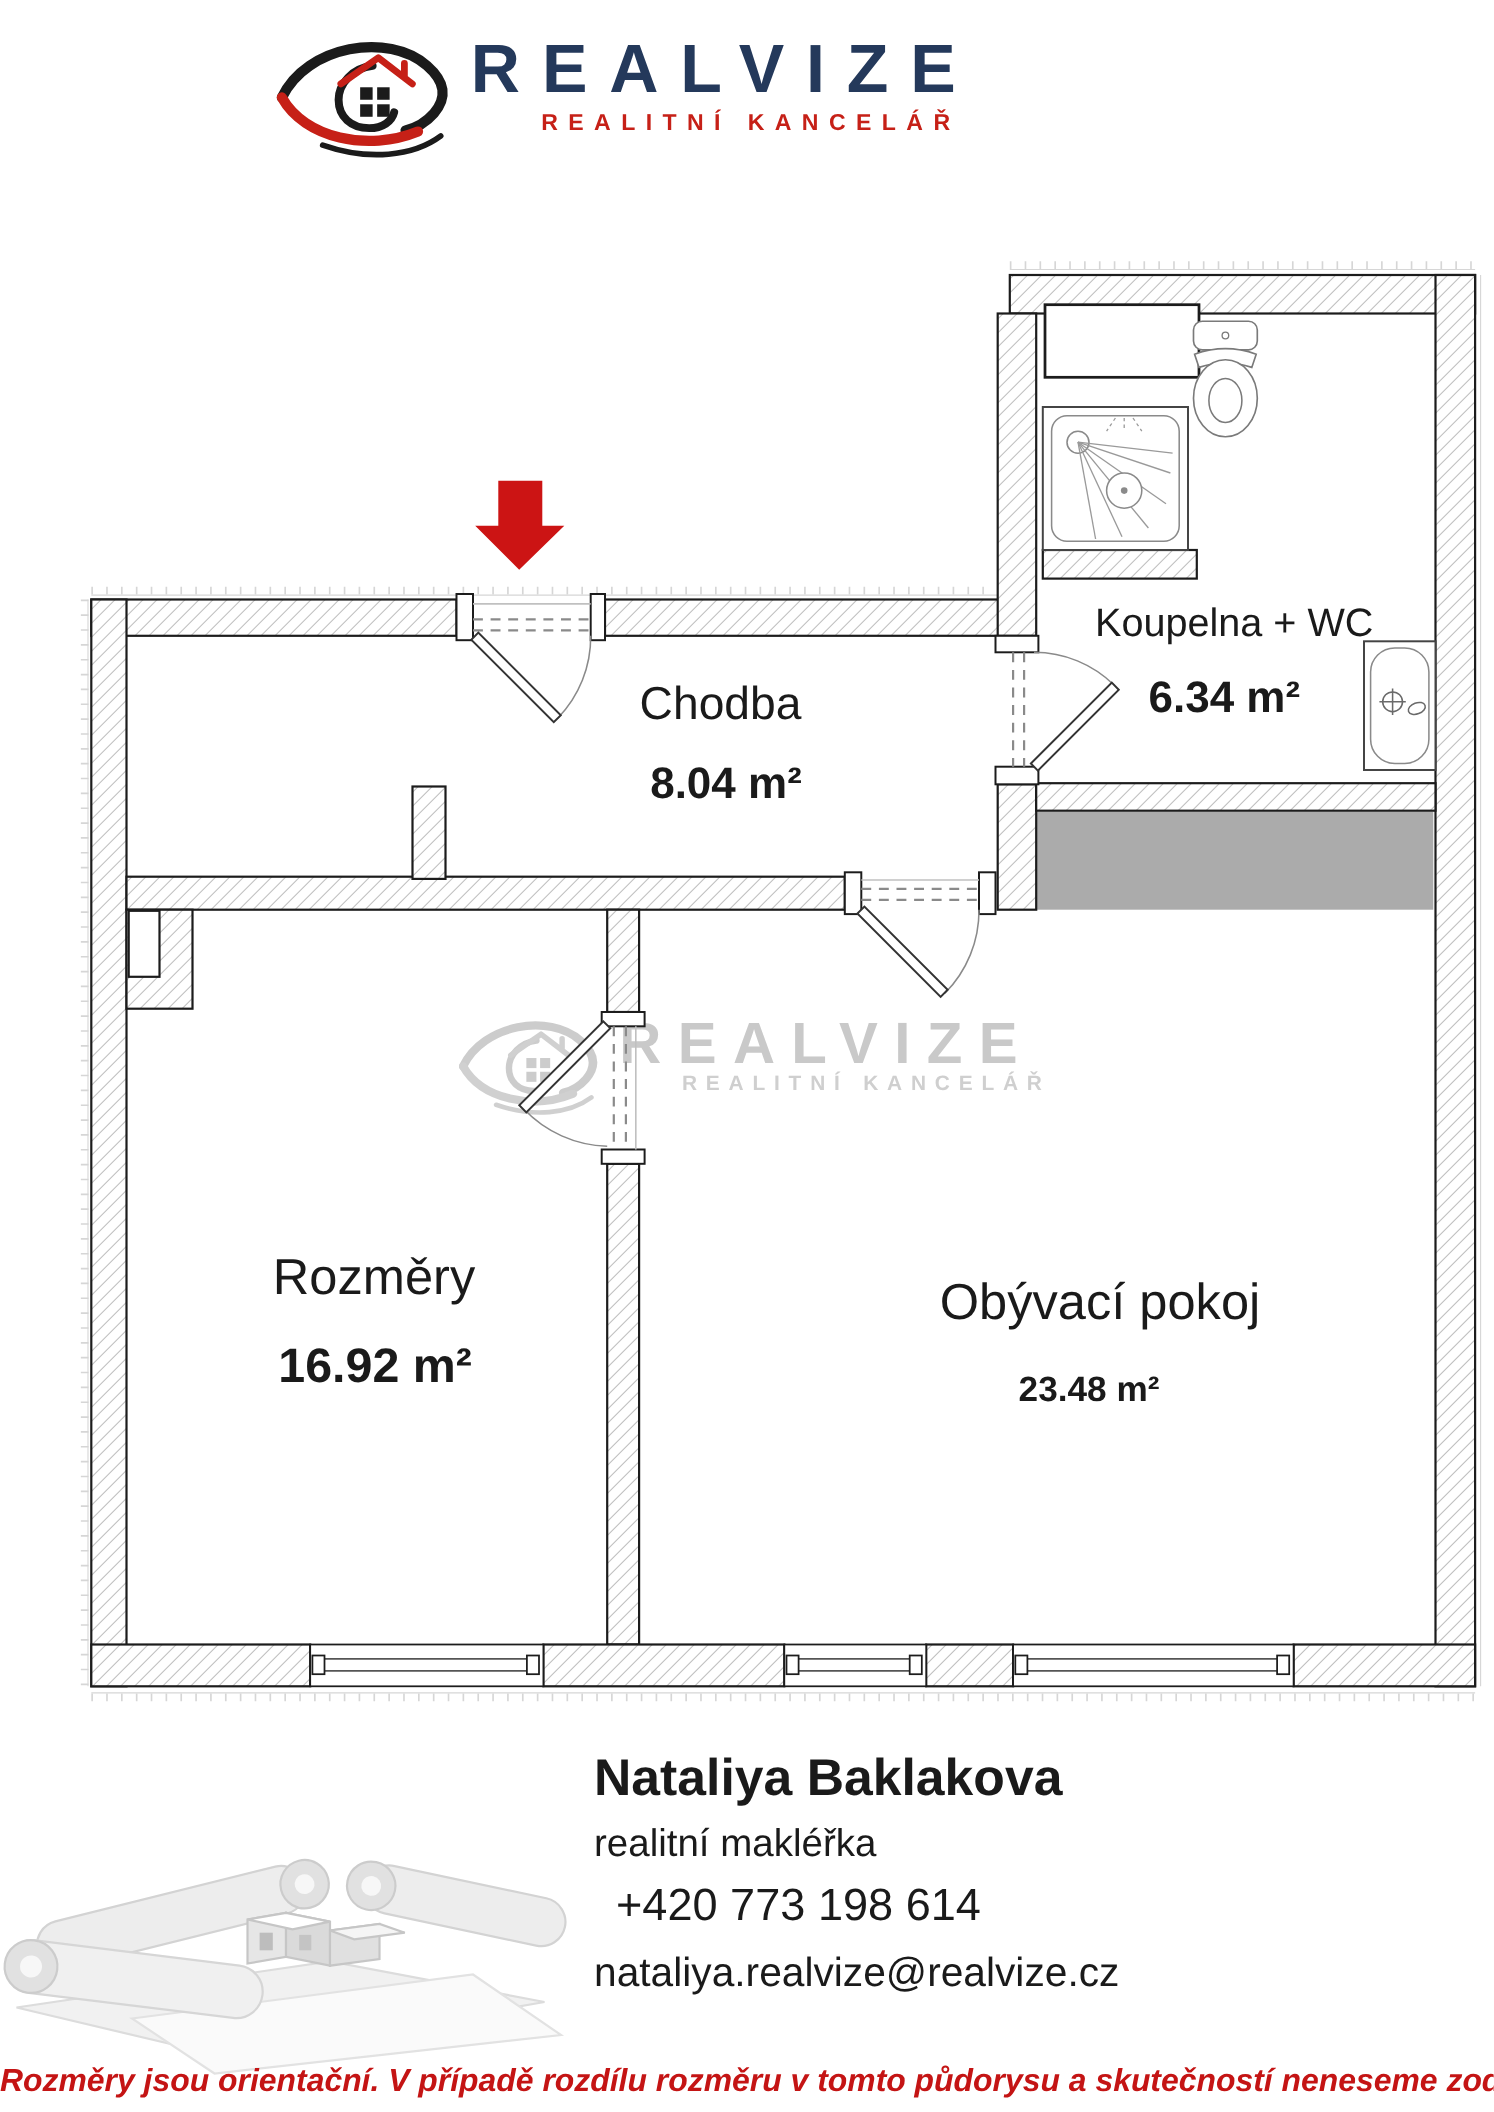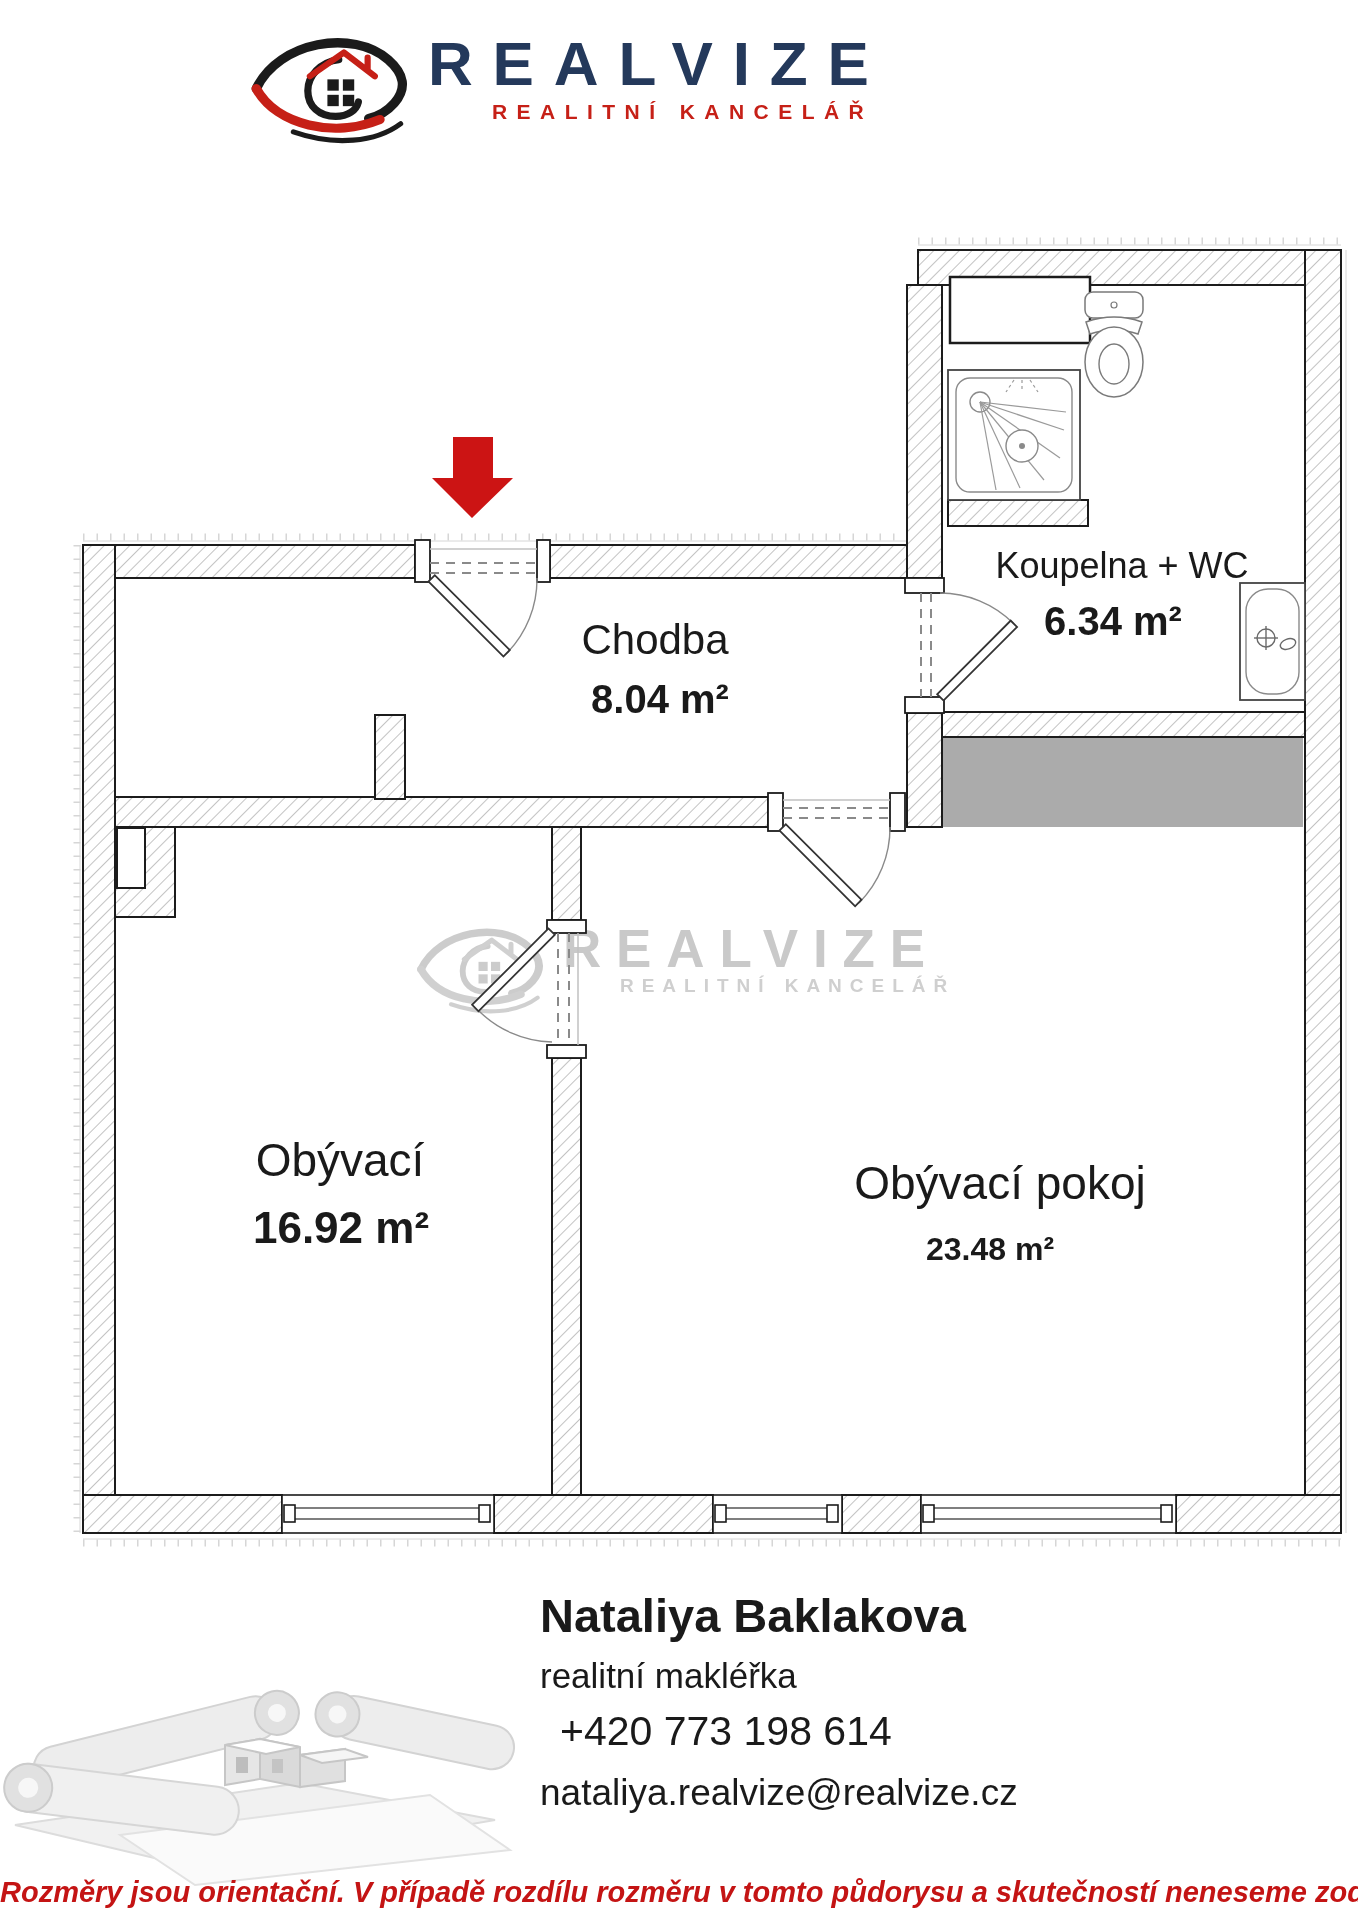--- a/index.html
+++ b/index.html
@@ -15,21 +15,21 @@
   .watermark{position:absolute;left:0;top:0;width:1358px;height:1920px;opacity:.55;z-index:1;}
   .wm-name{position:absolute;left:563px;top:918px;font-size:53px;font-weight:700;
     letter-spacing:0.28em;color:#9d9d9d;white-space:nowrap;}
   .wm-tagline{position:absolute;left:620px;top:975px;font-size:19px;font-weight:700;
     letter-spacing:0.42em;color:#a8a8a8;white-space:nowrap;}
   .plan-svg{position:absolute;left:0;top:0;z-index:2;}
   
   .room-label{position:absolute;transform:translate(-50%,-50%);font-size:44px;font-weight:400;
     white-space:nowrap;z-index:3;}
   .room-area{position:absolute;transform:translate(-50%,-50%);font-size:41px;font-weight:700;
-    white-space:nowrap;z-index:3;}
+    white-space:nowrap;z-index:3;margin-top:14px;}
   
   .agent-name{position:absolute;left:540px;top:1588px;font-size:47px;font-weight:700;z-index:3;}
   .agent-role{position:absolute;left:540px;top:1656px;font-size:35px;font-weight:400;z-index:3;}
   .agent-phone{position:absolute;left:540px;top:1708px;font-size:41px;font-weight:400;z-index:3;margin-left:20px;}
   .agent-email{position:absolute;left:540px;top:1772px;font-size:37px;font-weight:400;z-index:3;}
   .disclaimer{position:absolute;left:0;top:1876px;width:1358px;text-align:center;
     font-size:29px;font-weight:700;font-style:italic;color:#c41414;z-index:4;white-space:nowrap;}
 </style>
 </head>
 <body>
@@ -220,21 +220,21 @@
 
     <path d="M453,437 L493,437 L493,478 L513,478 L472,518 L432,478 L453,478 Z" fill="#cc1414"></path>
   </svg>
 
   <div class="room-label" style="left:655px;top:640px;font-size:42px">Chodba</div>
   <div class="room-area" style="left:660px;top:699px;font-size:40px">8.04 m²</div>
 
   <div class="room-label" style="left:1122px;top:566px;font-size:36px">Koupelna + WC</div>
   <div class="room-area" style="left:1113px;top:621px;font-size:40px">6.34 m²</div>
 
-  <div class="room-label" style="left:340px;top:1160px;font-size:46px">Obývací</div>
+  <div class="room-label" style="left:340px;top:1160px;font-size:46px">Rozměry</div>
   <div class="room-area" style="left:341px;top:1228px;font-size:44px">16.92 m²</div>
 
   <div class="room-label" style="left:1000px;top:1183px;font-size:46px">Obývací pokoj</div>
   <div class="room-area" style="left:990px;top:1249px;font-size:32px">23.48 m²</div>
 
   <svg class="abs" style="left:0px;top:1635px;z-index:2" width="520" height="260" viewBox="0 0 520 260">
     <polygon points="15,190 300,148 495,185 205,235" fill="#f1f1f1" stroke="#dcdcdc" stroke-width="2"></polygon>
     <polygon points="120,200 430,160 510,215 195,250" fill="#fafafa" stroke="#e2e2e2" stroke-width="2"></polygon>
     <g transform="rotate(-14 160 105)">
       <rect x="30" y="85" width="250" height="44" rx="22" fill="#ededed" stroke="#d3d3d3" stroke-width="2"></rect>

